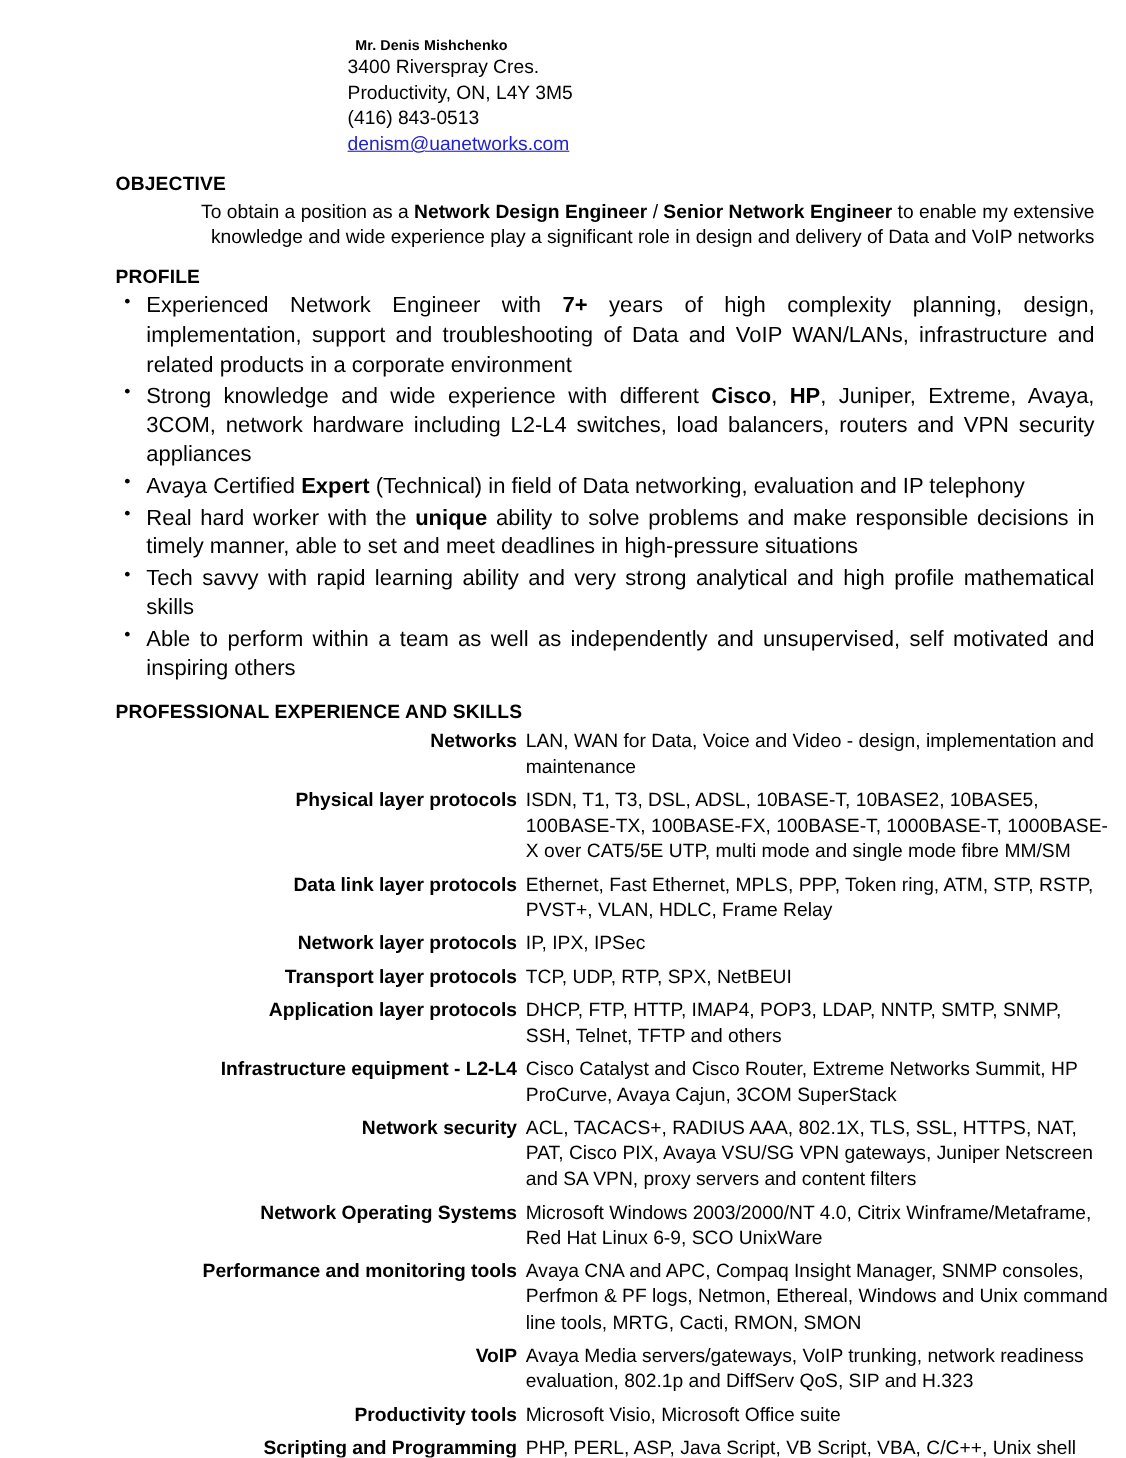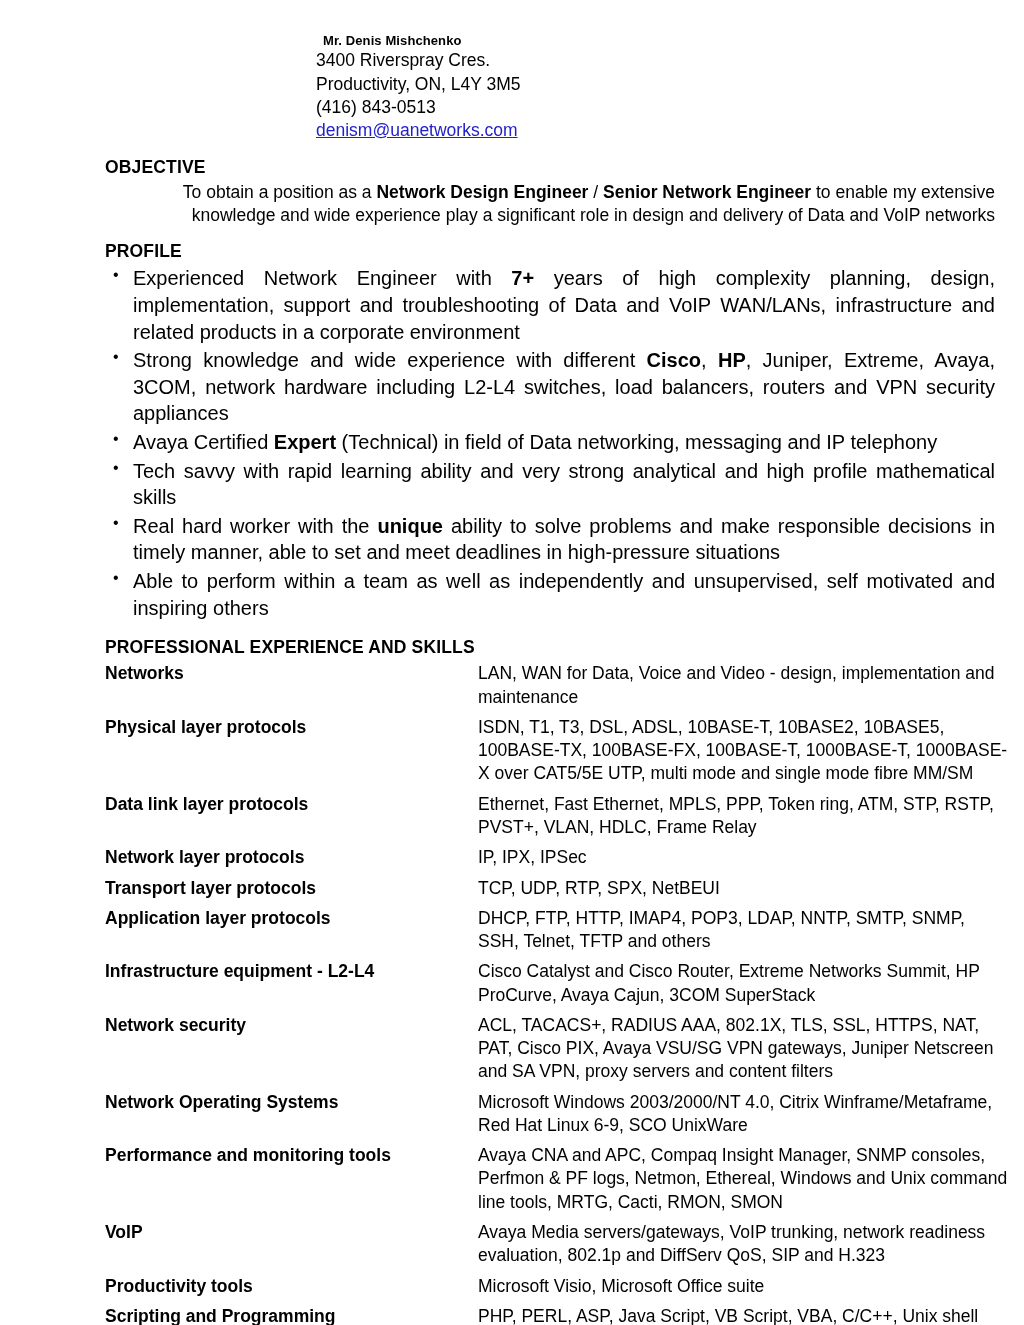--- a/index.html
+++ b/index.html
@@ -104,20 +104,21 @@
   table.skills td {
     vertical-align: top;
     padding: 0 0 7px 0;
     font-size: 17.5px;
     line-height: 1.33;
   }
   table.skills td.label {
     width: 365px;
     font-weight: bold;
     padding-right: 8px;
+    text-align: right;
   }
   table.skills td.value {
     width: 530px;
   }
 </style>
 </head>
 <body>
 
 <div class="page">
 
@@ -131,23 +132,23 @@
 
   <div class="section-heading">OBJECTIVE</div>
   <p class="objective-text"><span>To obtain a position as a </span><b>Network Design Engineer</b><span> / </span><b>Senior Network Engineer</b><span> to enable my extensive knowledge and wide experience play a significant role in design and delivery of Data and VoIP networks</span></p>
 
   <div class="section-gap"></div>
 
   <div class="section-heading">PROFILE</div>
   <ul class="profile-list">
     <li><span>Experienced Network Engineer with </span><b>7+</b><span> years of high complexity planning, design, implementation, support and troubleshooting of Data and VoIP WAN/LANs, infrastructure and related products in a corporate environment</span></li>
     <li><span>Strong knowledge and wide experience with different </span><b>Cisco</b><span>, </span><b>HP</b><span>, Juniper, Extreme, Avaya, 3COM, network hardware including L2-L4 switches, load balancers, routers and VPN security appliances</span></li>
-    <li><span>Avaya Certified </span><b>Expert</b><span> (Technical) in field of Data networking, messaging and IP telephony</span></li>
+    <li><span>Avaya Certified </span><b>Expert</b><span> (Technical) in field of Data networking, evaluation and IP telephony</span></li>
+    <li><span>Real hard worker with the </span><b>unique</b><span> ability to solve problems and make responsible decisions in timely manner, able to set and meet deadlines in high-pressure situations</span></li>
     <li><span>Tech savvy with rapid learning ability and very strong analytical and high profile mathematical skills</span></li>
-    <li><span>Real hard worker with the </span><b>unique</b><span> ability to solve problems and make responsible decisions in timely manner, able to set and meet deadlines in high-pressure situations</span></li>
     <li><span>Able to perform within a team as well as independently and unsupervised, self motivated and inspiring others</span></li>
   </ul>
 
   <div class="section-gap"></div>
 
   <div class="section-heading">PROFESSIONAL EXPERIENCE AND SKILLS</div>
   <table class="skills">
     <tbody>
       <tr>
           <td class="label">Networks</td>

